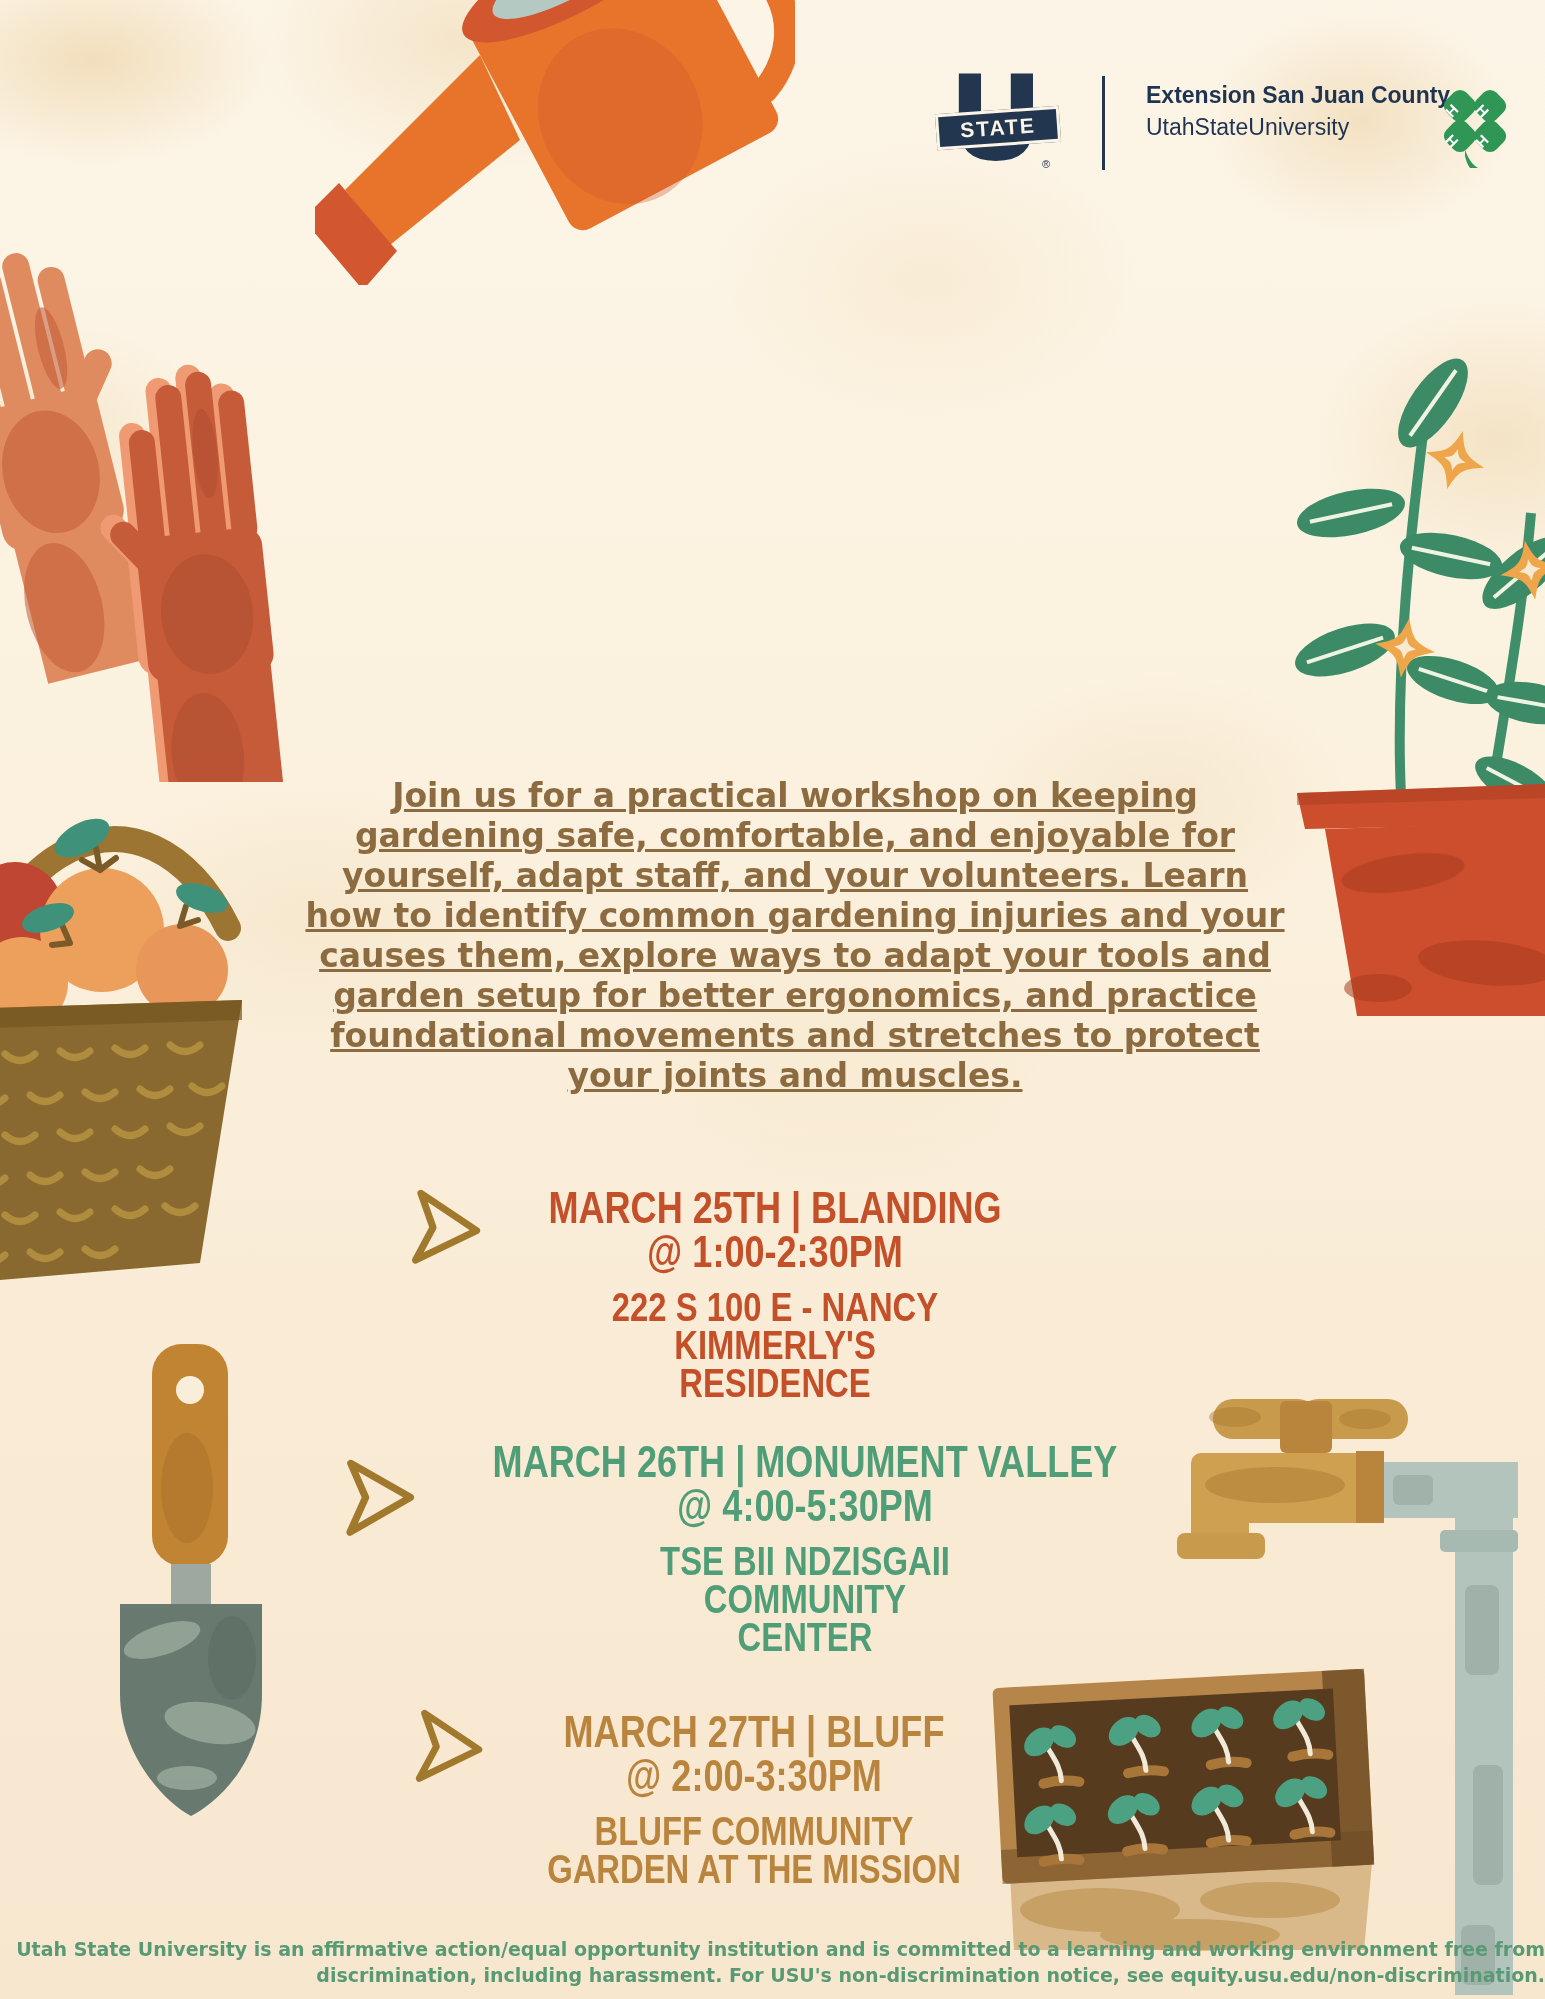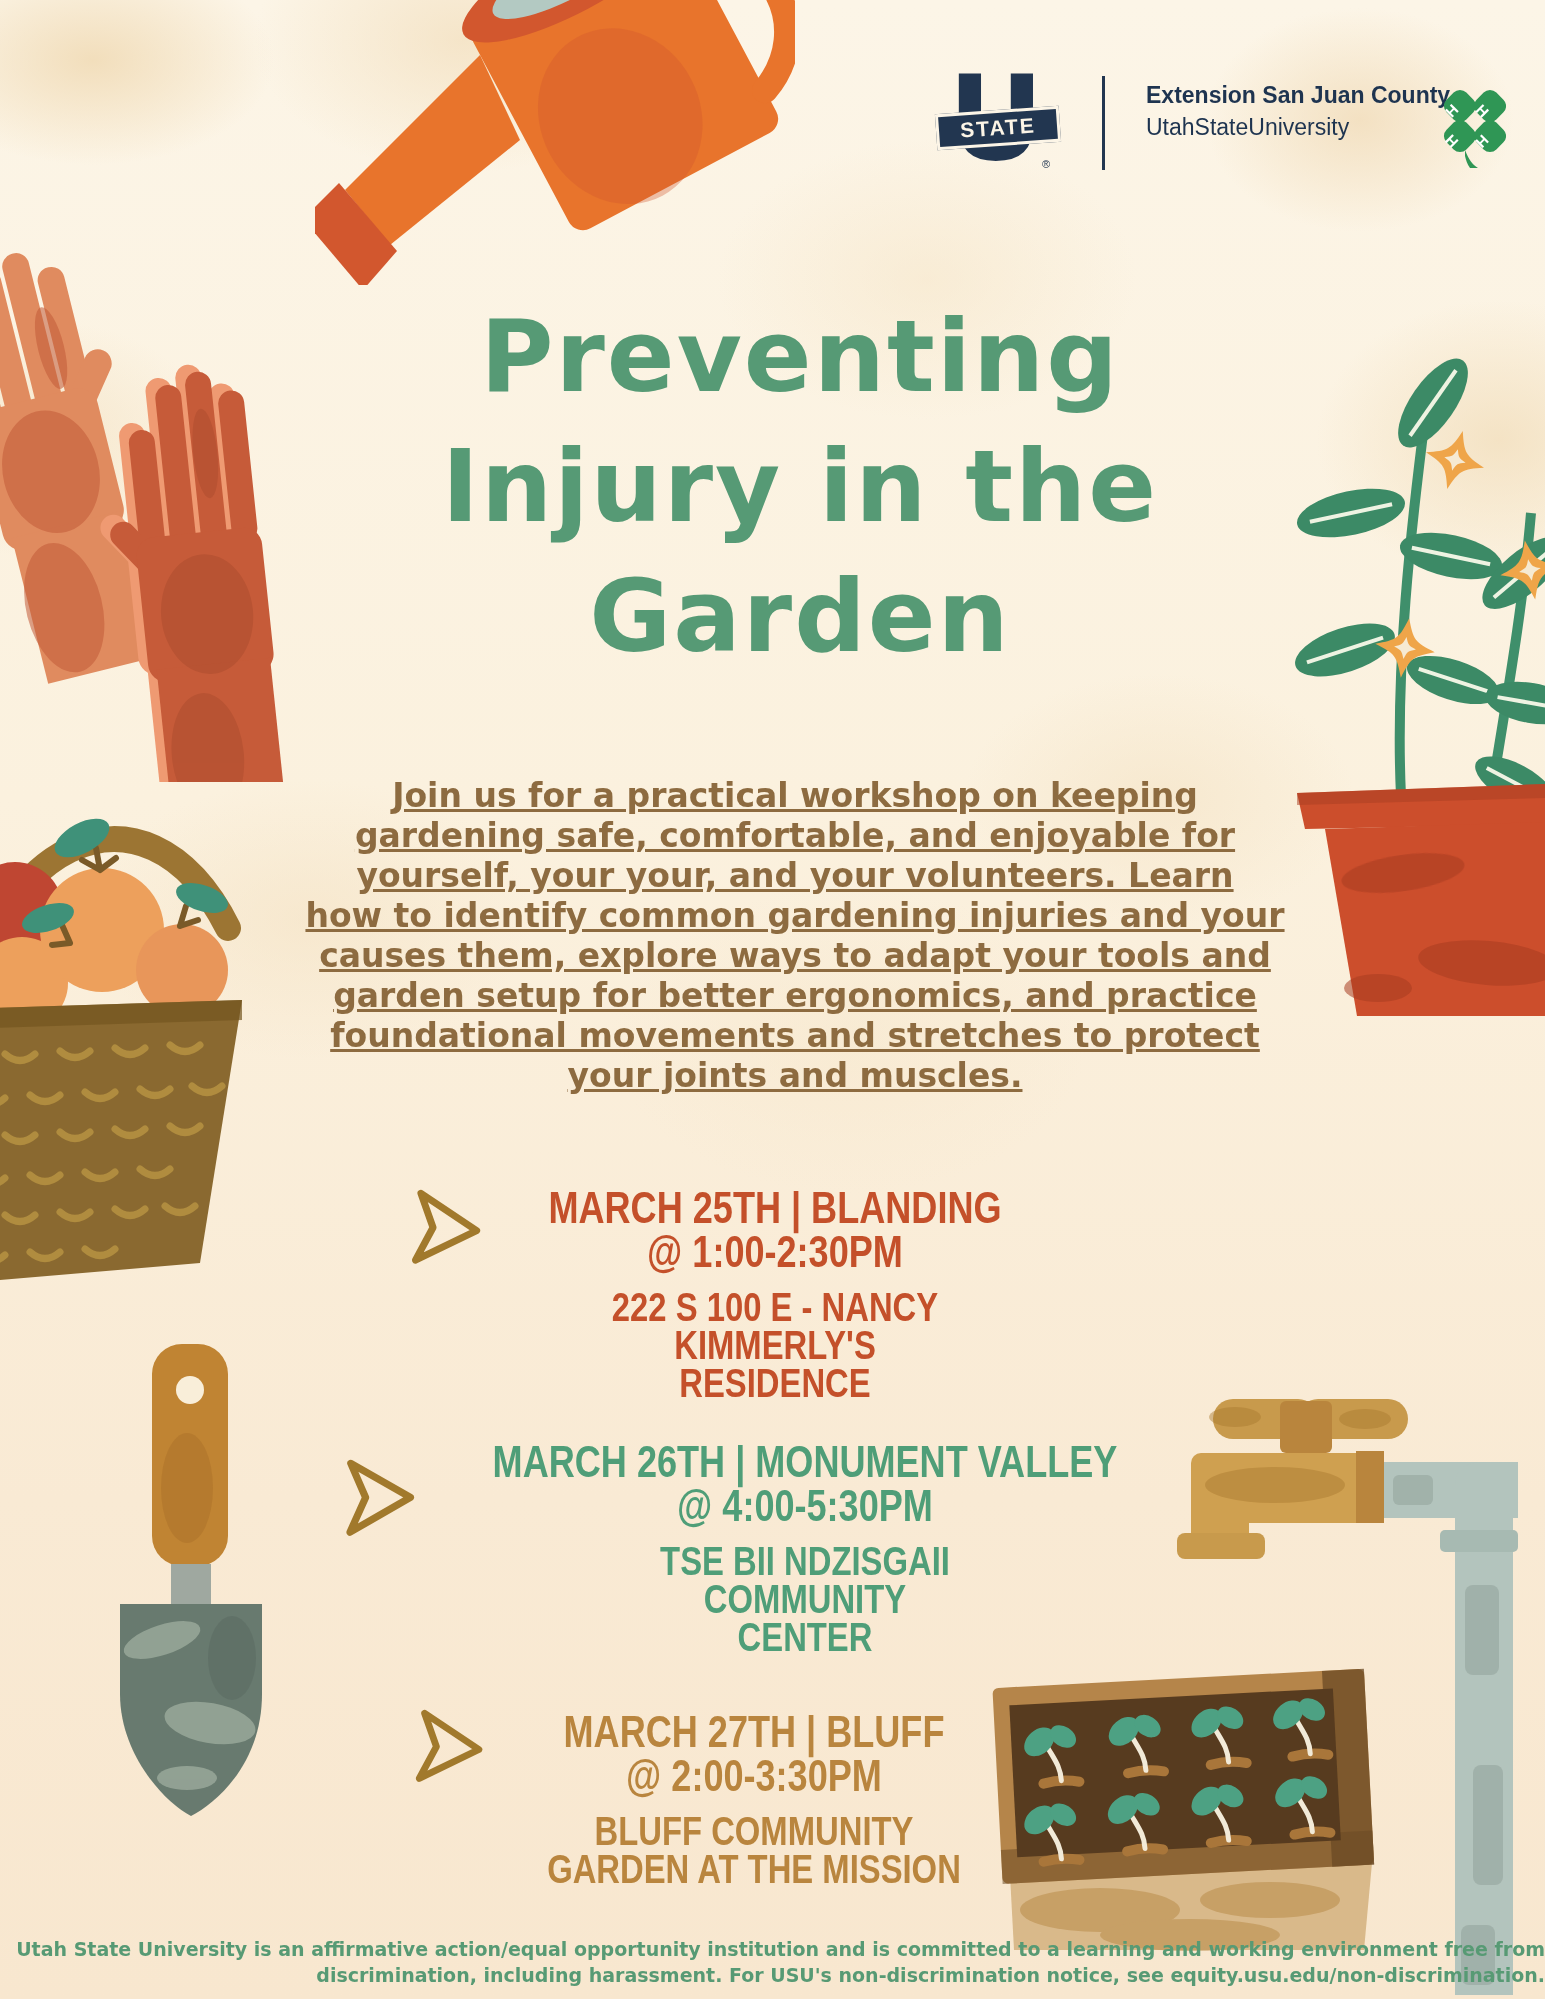--- a/index.html
+++ b/index.html
@@ -313,30 +313,25 @@
       <rect x="52" y="34" width="28" height="28" rx="9" transform="rotate(45 66 48)" fill="#2f9655"></rect>
     </g>
     <g fill="#ffffff" font-family="Liberation Sans,sans-serif" font-weight="bold" font-size="15" text-anchor="middle">
       <text x="28" y="28" transform="rotate(-45 28 23)">H</text>
       <text x="58" y="28" transform="rotate(45 58 23)">H</text>
       <text x="28" y="58" transform="rotate(-135 28 53)">H</text>
       <text x="58" y="58" transform="rotate(135 58 53)">H</text>
     </g>
   </svg>
 
-  <div class="abs title">
-    <span>Preventing</span>
-    <span>Injury in the</span>
-    <span>Garden</span>
-  </div>
 
   <div class="abs intro">
     <span>Join us for a practical workshop on keeping</span>
     <span>gardening safe, comfortable, and enjoyable for</span>
-    <span>yourself, your your, and your volunteers. Learn</span>
+    <span>yourself, adapt staff, and your volunteers. Learn</span>
     <span>how to identify common gardening injuries and your</span>
     <span>causes them, explore ways to adapt your tools and</span>
     <span>garden setup for better ergonomics, and practice</span>
     <span>foundational movements and stretches to protect</span>
     <span>your joints and muscles.</span>
   </div>
 
   <svg class="arrow" style="left:408px;top:1180px;" width="78" height="98" viewBox="0 0 100 100">
     <path d="M12 8 L88 48 L14 94 L32 50 Z" fill="none" stroke="#a1792c" stroke-width="9" stroke-linejoin="round" stroke-linecap="round" transform="rotate(6 50 50)"></path>
   </svg>

